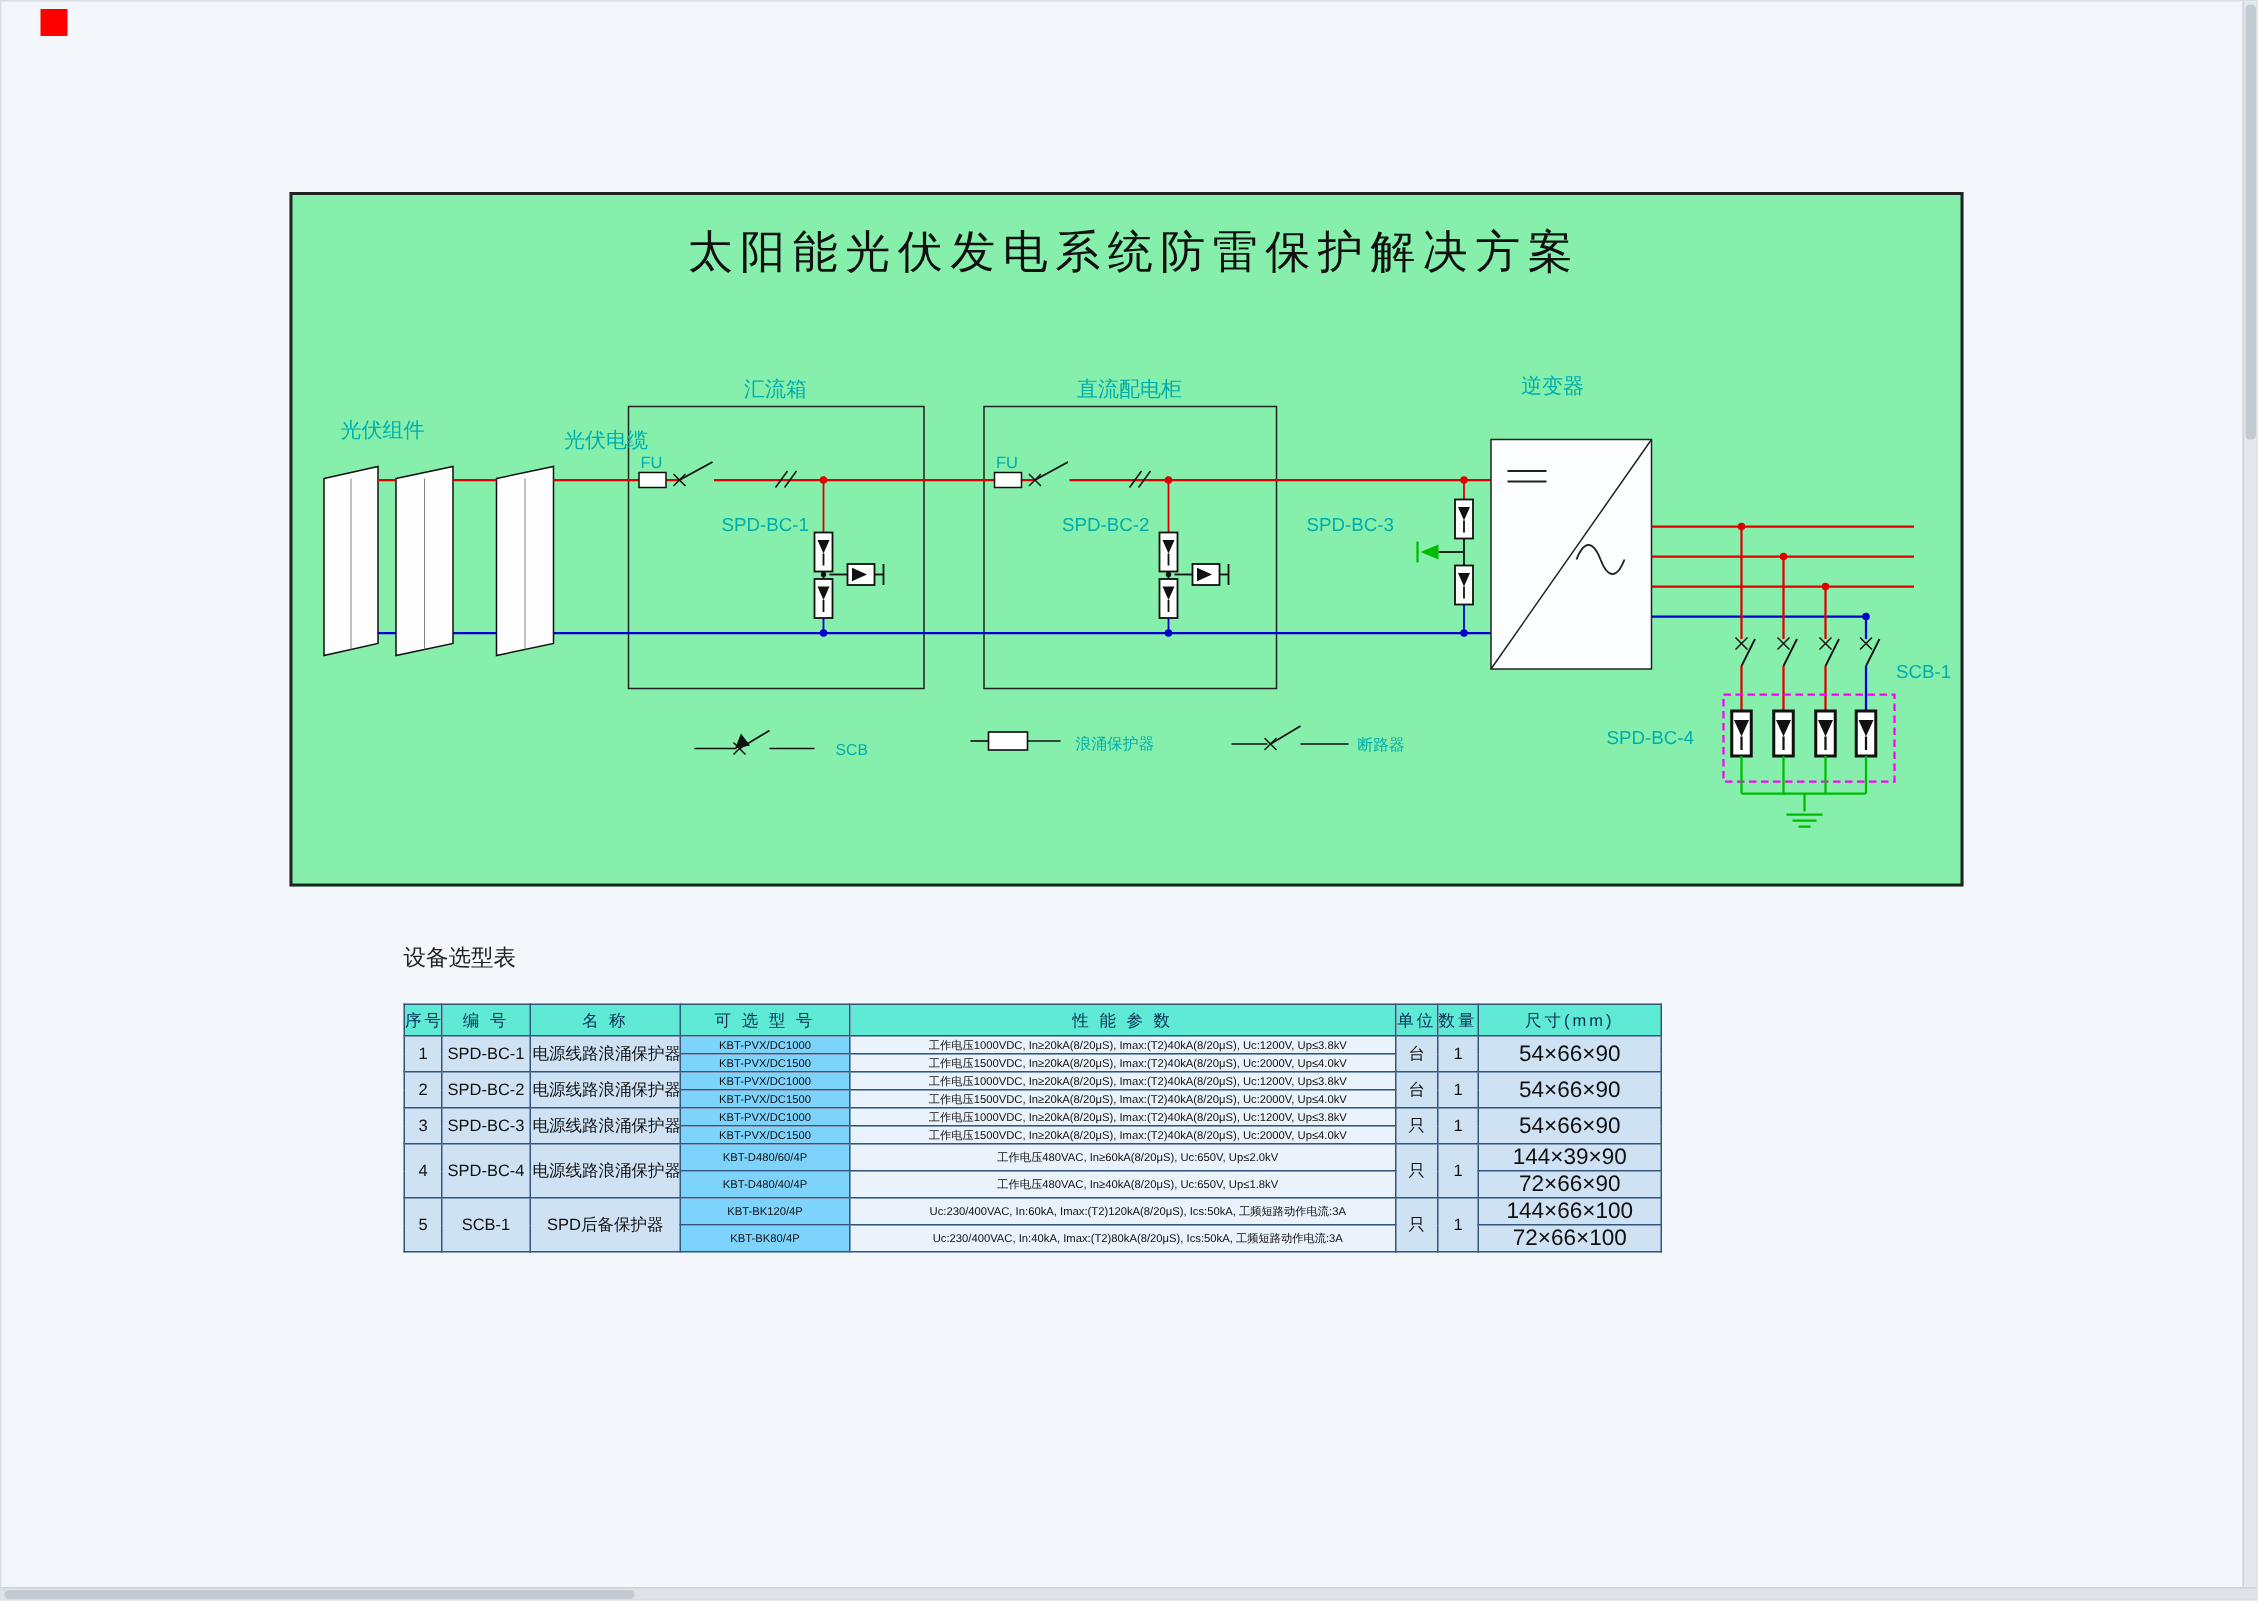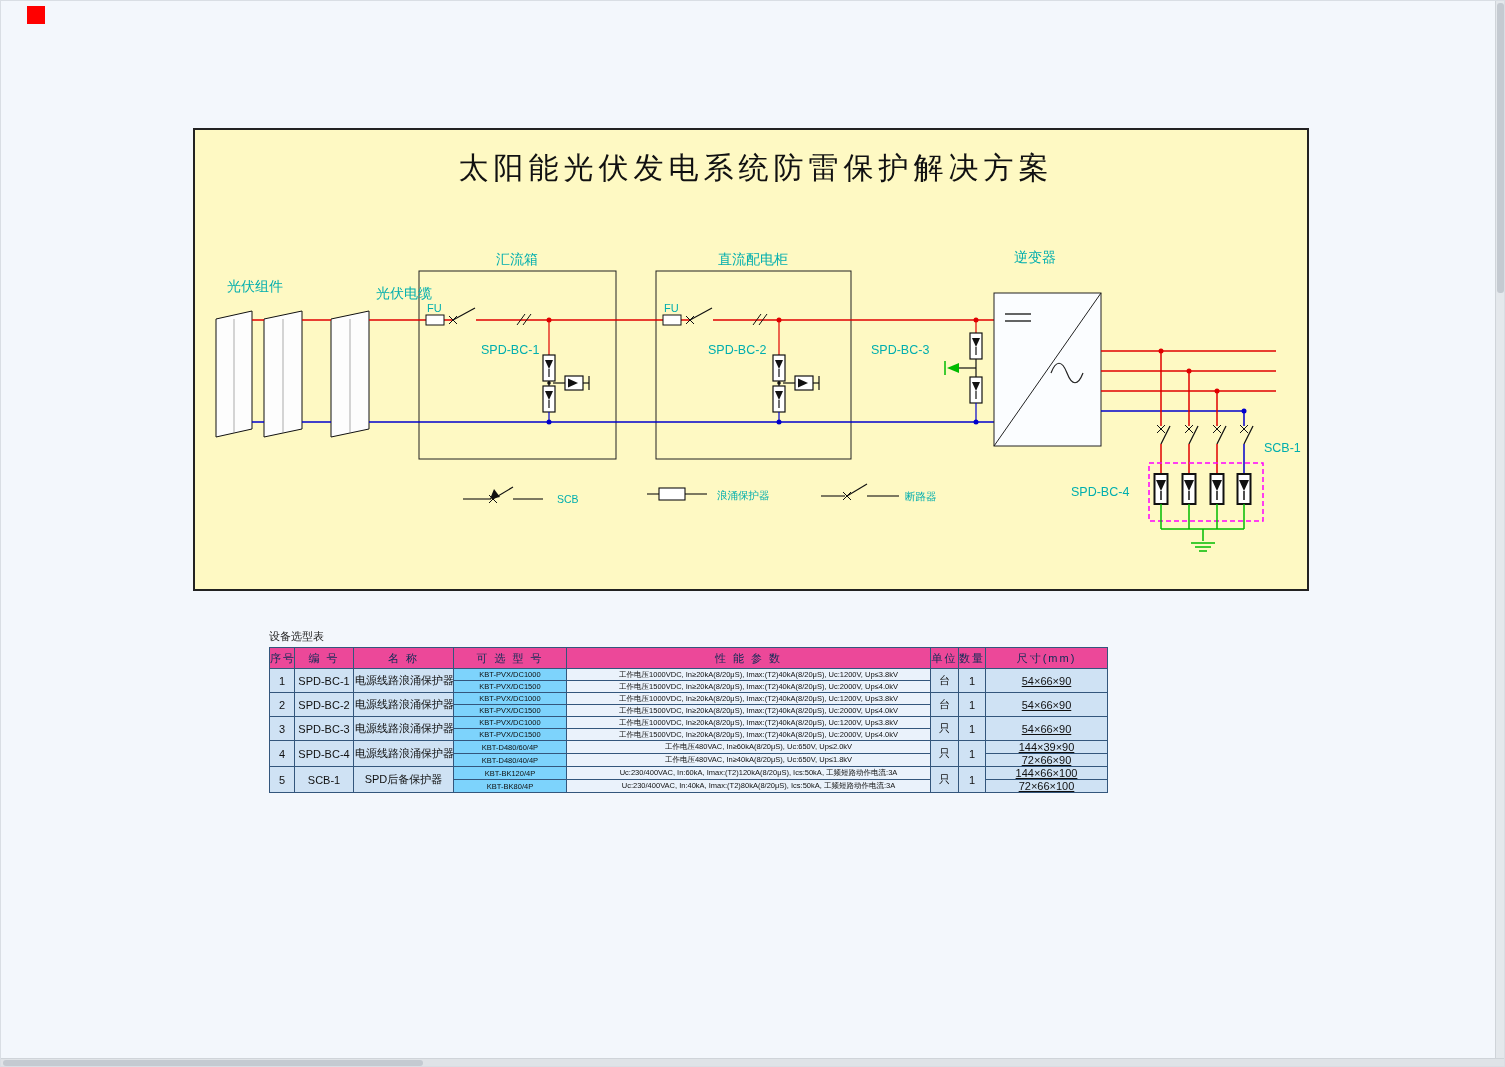--- a/index.html
+++ b/index.html
@@ -10,47 +10,47 @@
     position:relative;
     overflow:hidden;
   }
   .canvas { position:absolute; inset:0; background:#f3f7fc; border:1px solid #d9dee4; }
   .corner-marker { position:absolute; left:26px; top:5px; width:18px; height:18px; background:#ff0000; }
 
   .drawing-frame {
     position:absolute; left:192px; top:127px;
     width:1116px; height:463px;
     border:2px solid #222;
-    background:#fef9c3;
+    background:#86efac;
   }
   svg { display:block; }
 
   .ttl { fill:#111; font-family:"Liberation Serif", serif; font-size:30px; letter-spacing:5px; }
   .lbl { fill:#00AEAE; font-family:"Liberation Sans", sans-serif; }
   .lbl14 { font-size:14px; }
   .lbl12 { font-size:12.5px; }
   .lbl11 { font-size:11px; }
   .lbl10 { font-size:10.5px; }
 
   .table-wrap { position:absolute; left:268px; top:628px; }
-  .table-caption { font-size:11px; color:#222; margin-bottom:3px; font-family:"Liberation Sans",sans-serif; }
+  .table-caption { font-size:15px; color:#222; margin-bottom:21px; font-family:"Liberation Sans",sans-serif; }
   table { border-collapse:collapse; table-layout:fixed; width:838px; background:#cfe2f4; }
   th {
-    background:#ec4899; color:#0a2c55; font-size:11px; font-weight:normal;
+    background:#5eead4; color:#0a2c55; font-size:11px; font-weight:normal;
     height:21px; border:1px solid #33567c; letter-spacing:2px; overflow:hidden; white-space:nowrap;
   }
   tbody tr { height:12px; }
   td {
     border:1px solid #33567c; text-align:center; color:#101010;
     overflow:hidden; white-space:nowrap; padding:0 1px;
   }
   td.main { font-size:11px; }
   td.model { font-size:7.5px; background:#7dd3fc;margin-top:24px; }
   td.param { font-size:7.5px; background:#eaf2fb;padding-left:21px; }
-  td.dim { font-size:11px;text-decoration:underline; }
+  td.dim { font-size:15px; }
 
   .vscroll { position:absolute; right:0; top:0; width:9px; height:100%; background:#e4e8ec; border-left:1px solid #cfd4d9; }
   .vthumb { position:absolute; top:2px; left:1px; width:7px; height:290px; background:#c4cad1; border-radius:3px; }
   .hscroll { position:absolute; left:0; bottom:0; width:100%; height:8px; background:#dfe3e7; border-top:1px solid #cfd4d9; }
   .hthumb { position:absolute; left:2px; top:1px; height:6px; width:420px; background:#c4cad1; border-radius:3px; }
 </style>
 </head>
 <body>
 
 <div class="canvas">

